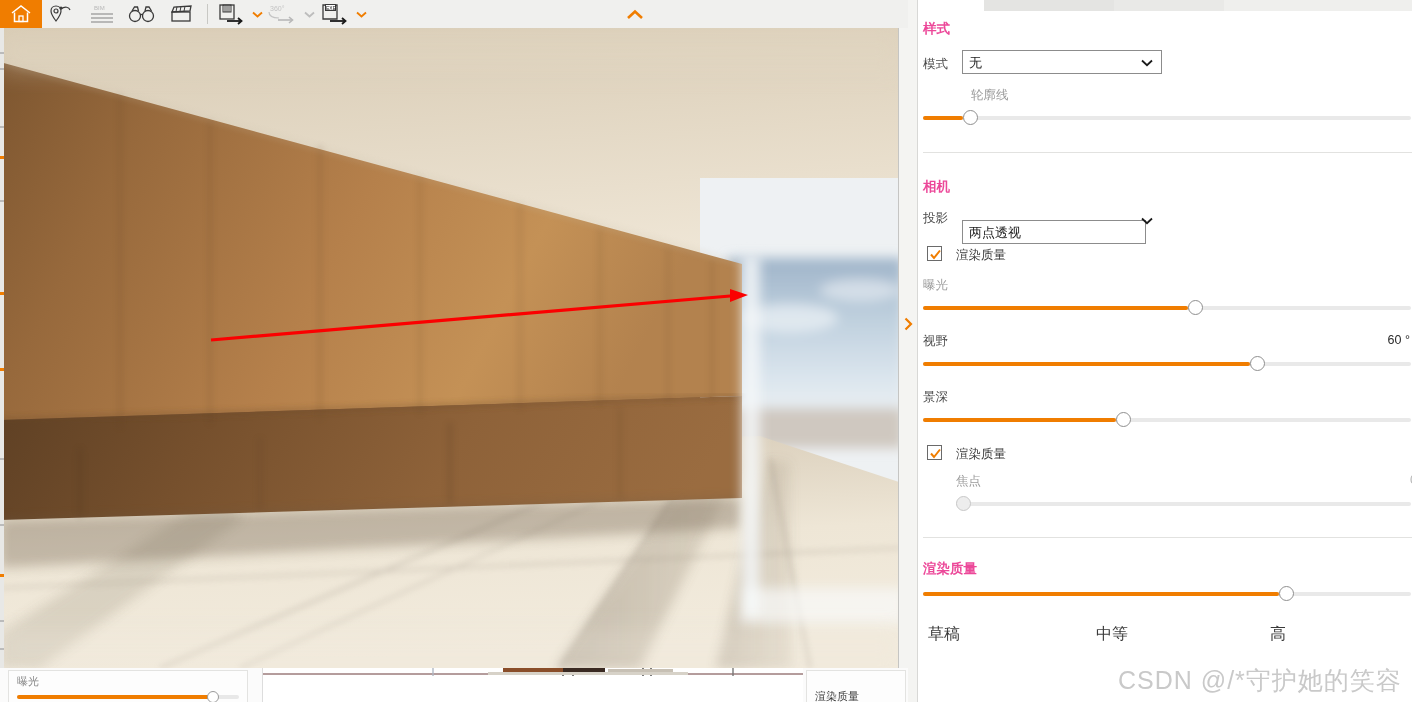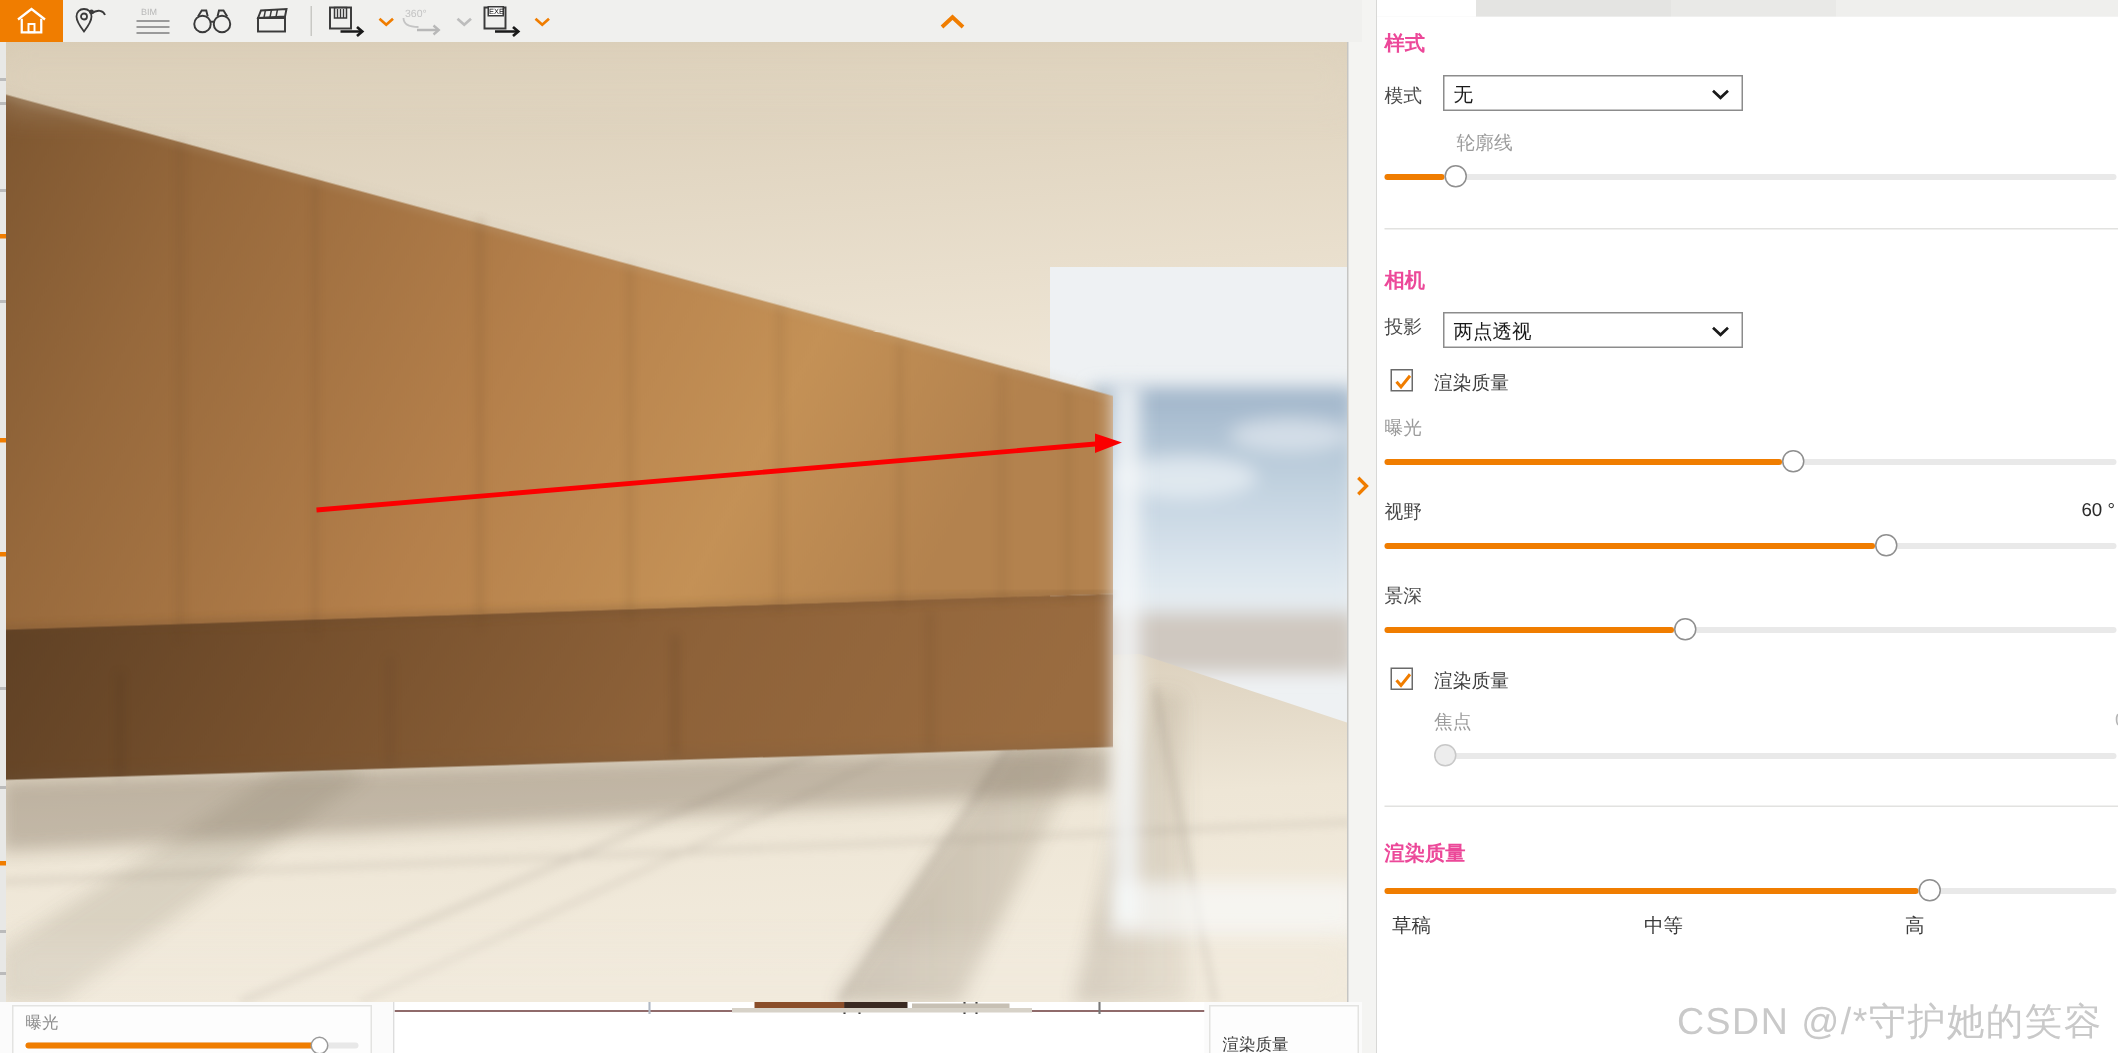--- a/index.html
+++ b/index.html
@@ -159,21 +159,21 @@
     background:#f07d00; border-radius:2px;
   }
   .sld-fill.dim{ background:#dcdcdc; }
   .sld-thumb{
     position:absolute; top:-6px; width:15px; height:15px;
     background:#ffffff; border:1.5px solid #8f8f8f; border-radius:50%;
   }
   .sld-thumb.dim{ background:#ededed; border-color:#c8c8c8; }
 
   .qmark{
-    position:absolute; font-size:13px; color:#3a3a3a;
+    position:absolute; font-size:16px; color:#3a3a3a;margin-top:16px;
   }
 
   
   #watermark{
     position:absolute; left:1118px; top:664px;
     font-size:25px; color:#c9c9c9; letter-spacing:1px;
     z-index:60; white-space:nowrap;
     font-family:"Liberation Sans","DejaVu Sans",sans-serif;
   }
 </style>
@@ -485,21 +485,21 @@
       <div class="sld-thumb" style="left:40px;"></div>
     </div>
 
     <div class="divider" style="top:152px;"></div>
   </div>
 
   <div class="section">
     <div class="sec-title" style="left:5px; top:178px;">相机</div>
 
     <div class="row-label" style="left:5px; top:210px;">投影</div>
-    <select class="combo" style="left:44px; top:208px; width:200px;">
+    <select class="combo" style="left:44px; top:220px; width:184px;">
       <option>两点透视</option>
     </select>
     <svg class="combo-arrow" style="left:223px; top:217px;" viewBox="0 0 12 8">
       <path d="M1 1.5 L6 6.2 L11 1.5" fill="none" stroke="#1a1a1a" stroke-width="1.8"></path>
     </svg>
 
     <div class="chk" style="left:9px; top:246px;">
       <svg width="13" height="13" viewBox="0 0 13 13">
         <path d="M2 6.5 L5 10 L11 2.5" fill="none" stroke="#f07d00" stroke-width="2"></path>
       </svg>

